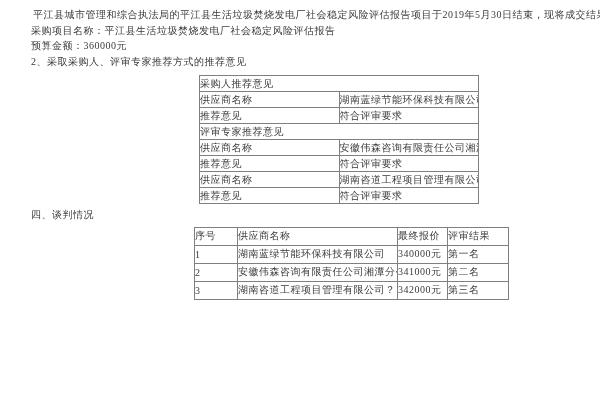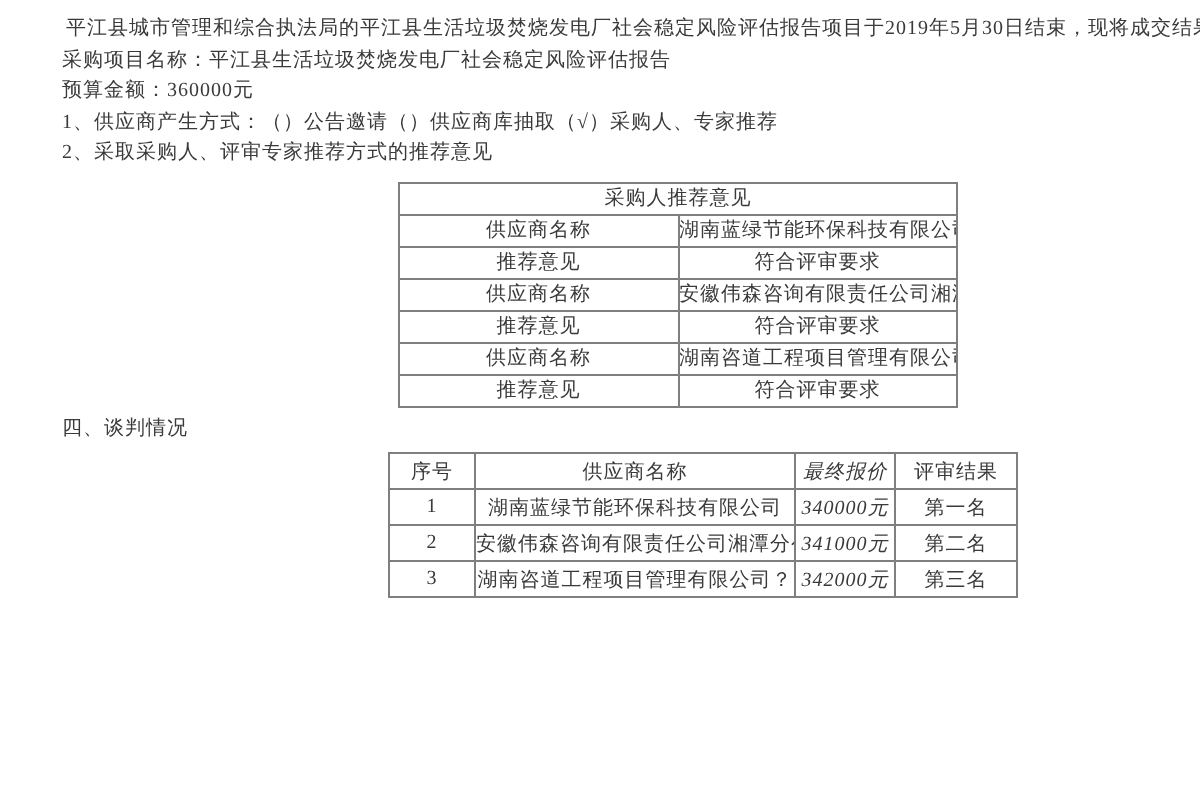--- a/index.html
+++ b/index.html
@@ -24,21 +24,21 @@
   }
   .intro { text-indent: 2px; }
   table {
     border-collapse: collapse;
     table-layout: fixed;
     font-size: 10px;
     color: #3a3a3a;
   }
   td, th {
     border: 1px solid #7f7f7f;
-    text-align: center;
+    text-align: left;
     vertical-align: middle;
     font-weight: normal;
     padding: 0;
     overflow: hidden;
     white-space: nowrap;
     letter-spacing: 0.5px;
   }
   .t1 {
     width: 280px;
     margin: 6px 0 0 168px;
@@ -47,49 +47,51 @@
   .t1 .c-label { width: 98px; }
   .t1 .c-value { width: 182px; }
   .sec4 { margin-top: 3px; }
   .t2 {
     width: 300px;
     margin: 4px 0 0 163px;
   }
   .t2 td, .t2 th { height: 18px; }
   .t2 .c-no  { width: 43px; }
   .t2 .c-sup { width: 160px; }
-  .t2 .c-prc { width: 50px; font-style: italic; }
+  .t2 .c-prc { width: 50px; }
   .t2 .c-res { width: 61px; }
 </style>
 </head>
 <body>
 
 <div class="page">
 
   <div class="line intro">平江县城市管理和综合执法局的平江县生活垃圾焚烧发电厂社会稳定风险评估报告项目于2019年5月30日结束，现将成交结果公告如下：</div>
 
   <div class="line">采购项目名称：平江县生活垃圾焚烧发电厂社会稳定风险评估报告</div>
   <div class="line">预算金额：360000元</div>
 
 
-  <div class="line">1、供应商产生方式：（）公告邀请（）供应商库抽取（√）采购人、专家推荐</div>
   <div class="line">2、采取采购人、评审专家推荐方式的推荐意见</div>
 
   <table class="t1">
     <tbody>
         <tr>
       <td colspan="2">采购人推荐意见</td>
     </tr>
     <tr>
       <td class="c-label">供应商名称</td>
       <td class="c-value">湖南蓝绿节能环保科技有限公司</td>
     </tr>
     <tr>
       <td class="c-label">推荐意见</td>
       <td class="c-value">符合评审要求</td>
+    </tr>
+    <tr>
+      <td colspan="2">评审专家推荐意见</td>
     </tr>
     <tr>
       <td class="c-label">供应商名称</td>
       <td class="c-value">安徽伟森咨询有限责任公司湘潭分公司</td>
     </tr>
     <tr>
       <td class="c-label">推荐意见</td>
       <td class="c-value">符合评审要求</td>
     </tr>
     <tr>

